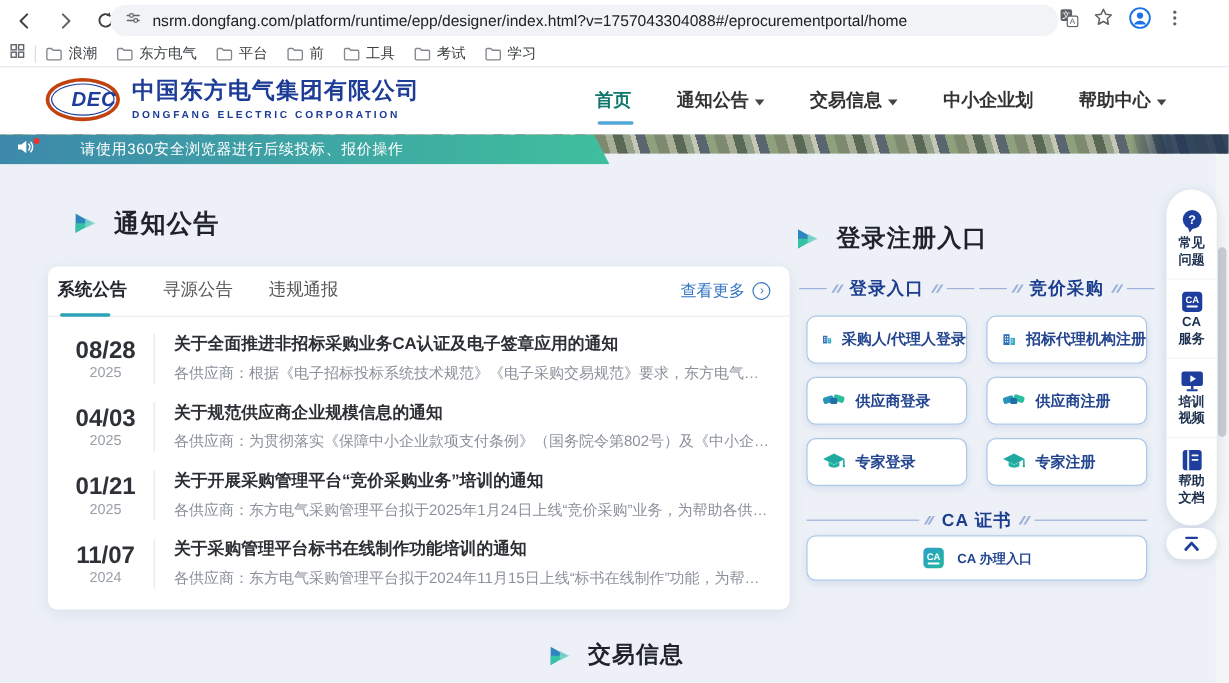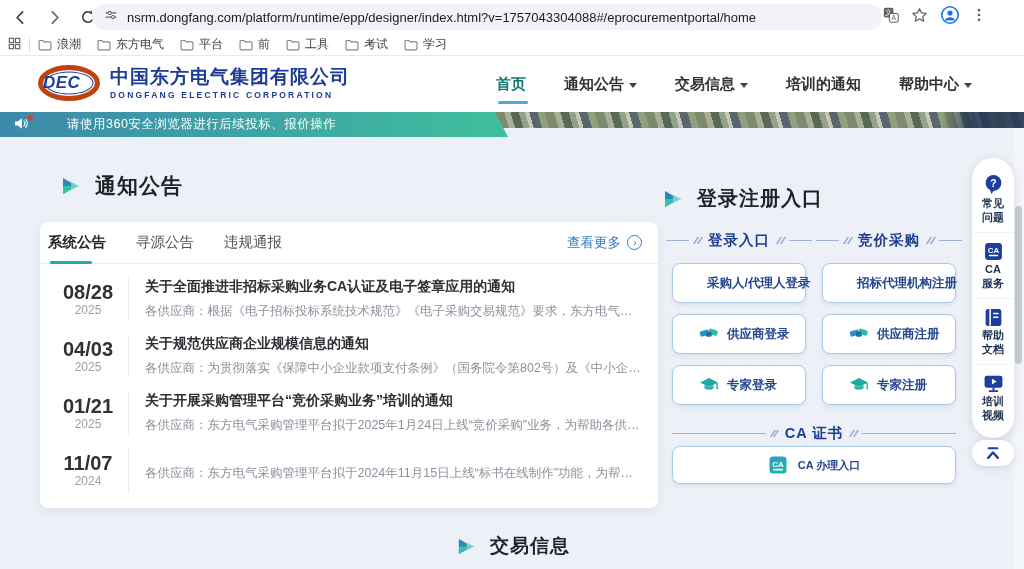--- a/index.html
+++ b/index.html
@@ -15,21 +15,21 @@
   .url-text { font-size:13px; color:#202124; margin-left:9px; white-space:nowrap; overflow:hidden; }
   .chrome-right { position:absolute; right:6px; top:3px; height:28px; display:flex; align-items:center; gap:12px; }
   .bookmarks { position:absolute; top:34px; left:0; width:1024px; height:21px; display:flex; align-items:center; padding-left:8px; }
   .bm-sep { width:1px; height:14px; background:#dadce0; margin:0 8px; }
   .bm-item { display:flex; align-items:center; gap:5px; margin-right:16px; cursor:pointer; }
   .bm-label { font-size:12px; color:#3c4043; }
 
   
   .site-header { position:absolute; top:56px; left:0; width:1024px; height:56px; background:#fff; z-index:30; }
   .logo-wrap { position:absolute; left:38px; top:9px; display:flex; align-items:center; gap:10px; }
-  .dec-oval { width:62px; height:36px; border:5px solid #c2410c; border-radius:50%; display:flex; align-items:center; justify-content:flex-start; box-shadow:inset 0 0 0 1.5px #fff, inset 0 0 0 2.5px #1d3e9b; }
+  .dec-oval { width:62px; height:36px; border:3px solid #c2410c; border-radius:50%; display:flex; align-items:center; justify-content:flex-end; box-shadow:inset 0 0 0 1.5px #fff, inset 0 0 0 2.5px #1d3e9b; }
   .dec-abbr { color:#1d3e9b; font-weight:bold; font-size:17px; font-style:italic; letter-spacing:.5px; }
   .company-cn { font-size:19px; font-weight:bold; color:#1c3c96; letter-spacing:1px; line-height:22px; }
   .company-en { font-size:8.5px; font-weight:bold; color:#1c3c96; letter-spacing:2.2px; margin-top:2px; }
   .main-nav { position:absolute; right:52px; top:0; height:56px; display:flex; align-items:center; gap:38px; }
   .nav-item { font-size:15px; color:#333; font-weight:bold; display:flex; align-items:center; gap:5px; cursor:pointer; position:relative; height:56px; line-height:56px; }
   .nav-item.active { color:#0f766e; }
   .nav-item.active::after { content:""; position:absolute; left:2px; bottom:8px; width:30px; height:3px; background:#53a7d8; border-radius:2px; }
   .caret { width:0; height:0; border-left:4.5px solid transparent; border-right:4.5px solid transparent; border-top:5px solid #444; margin-top:2px; }
 
   
@@ -67,21 +67,21 @@
   .notice-title { font-size:14px; font-weight:bold; color:#2c2f33; white-space:nowrap; overflow:hidden; text-overflow:ellipsis; }
   .notice-desc { font-size:12.5px; color:#8b919b; margin-top:7px; white-space:nowrap; overflow:hidden; text-overflow:ellipsis; }
 
   
   .deco-head { position:absolute; display:flex; align-items:center; gap:6px; }
   .deco-line { flex:1; height:1px; background:#9db1d9; }
   .deco-sl { display:flex; gap:2px; }
   .deco-sl i { display:block; width:1.5px; height:7px; background:#9db1d9; transform:skewX(-32deg); }
   .deco-text { font-size:14.5px; font-weight:bold; color:#1d3e8f; letter-spacing:1px; padding:0 2px; }
   .entry-grid { position:absolute; left:672px; top:263px; width:284px; display:grid; grid-template-columns:134px 134px; column-gap:16px; row-gap:11px; }
-  .entry-btn { height:40px; background:#fff; border:1px solid #adc9e8; border-radius:8px; box-shadow:0 2px 5px rgba(110,145,195,.18); display:flex; align-items:center; padding-left:26px; gap:8px; cursor:pointer; }
+  .entry-btn { height:40px; background:#fff; border:1px solid #adc9e8; border-radius:8px; box-shadow:0 2px 5px rgba(110,145,195,.18); display:flex; align-items:center; padding-left:12px; gap:8px; cursor:pointer; }
   .entry-label { font-size:12.5px; color:#24458f; font-weight:bold; white-space:nowrap; }
   .ca-btn { position:absolute; left:672px; top:446px; width:284px; height:38px; background:#fff; border:1px solid #adc9e8; border-radius:8px; box-shadow:0 2px 5px rgba(110,145,195,.18); display:flex; align-items:center; justify-content:center; gap:10px; cursor:pointer; }
 
   
   .float-bar { position:absolute; left:972px; top:158px; width:42px; background:#fff; border-radius:21px; box-shadow:0 2px 10px rgba(110,130,165,.25); padding:12px 0 8px 0; z-index:35; }
   .float-item { display:flex; flex-direction:column; align-items:center; padding:4px 0 8px 0; cursor:pointer; }
   .float-item + .float-item { border-top:1px solid #f1f3f7; padding-top:8px; }
   .float-label { font-size:11px; color:#1d3050; line-height:14px; font-weight:bold; }
   .collapse-pill { position:absolute; left:972px; top:440px; width:42px; height:26px; background:#fff; border-radius:13px; box-shadow:0 2px 8px rgba(110,130,165,.25); display:flex; align-items:center; justify-content:center; cursor:pointer; z-index:35; }
 
@@ -230,21 +230,21 @@
         </div>
       <div class="nav-item">
           <span>通知公告</span>
           <span class="caret"></span>
         </div>
       <div class="nav-item">
           <span>交易信息</span>
           <span class="caret"></span>
         </div>
       <div class="nav-item">
-          <span>培训的通知</span>
+          <span>中小企业划</span>
         </div>
       <div class="nav-item">
           <span>帮助中心</span>
           <span class="caret"></span>
         </div>
     </div>
   </div>
 
   <div class="photo-strip"></div>
   <div class="marquee">
@@ -318,20 +318,21 @@
         </div>
       </div>
 
       <div class="notice-item">
         <div class="date-block">
           <div class="date-md">11/07</div>
           <div class="date-y">2024</div>
         </div>
         <div class="v-div"></div>
         <div class="notice-body">
+          <div class="notice-title">关于采购管理平台标书在线制作功能培训的通知</div>
           <div class="notice-desc">各供应商：东方电气采购管理平台拟于2024年11月15日上线“标书在线制作”功能，为帮…</div>
         </div>
       </div>
 
     </div>
   </div>
 
   <div class="sec-title" style="left:662px; top:185px;">
     <svg width="22" height="20" viewBox="0 0 22 20">
         <polygon points="3,2 17,10 3,18" fill="#2e86c1"></polygon>
@@ -491,37 +492,37 @@
       <svg width="21" height="21" viewBox="0 0 20 20">
           <rect x="2" y="2" width="16" height="16" rx="3" fill="#1e3e9e"></rect>
           <text x="10" y="11" font-size="7.5" font-weight="bold" fill="#fff" text-anchor="middle">CA</text>
           <rect x="5.5" y="13" width="9" height="1.5" rx=".75" fill="#fff"></rect>
         </svg>
       <span class="float-label">CA</span>
       <span class="float-label">服务</span>
     </div>
     <div class="float-item">
       <svg width="21" height="21" viewBox="0 0 20 20">
+          <rect x="1.5" y="2.5" width="17" height="11.5" rx="2" fill="#1e3e9e"></rect>
+          <polygon points="8.5,5.5 13,8.2 8.5,11" fill="#fff"></polygon>
+          <rect x="9" y="14" width="2" height="2.5" fill="#1e3e9e"></rect>
+          <rect x="5.5" y="16.5" width="9" height="1.6" rx=".8" fill="#1e3e9e"></rect>
+        </svg>
+      <span class="float-label">培训</span>
+      <span class="float-label">视频</span>
+    </div>
+    <div class="float-item">
+      <svg width="21" height="21" viewBox="0 0 20 20">
           <rect x="2.5" y="2" width="15" height="16" rx="2.5" fill="#1e3e9e"></rect>
           <rect x="6" y="2" width="1.6" height="16" fill="#fff" opacity=".9"></rect>
           <rect x="9.5" y="5.5" width="5.5" height="1.4" rx=".7" fill="#fff"></rect>
           <rect x="9.5" y="9" width="5.5" height="1.4" rx=".7" fill="#fff"></rect>
         </svg>
       <span class="float-label">帮助</span>
       <span class="float-label">文档</span>
-    </div>
-    <div class="float-item">
-      <svg width="21" height="21" viewBox="0 0 20 20">
-          <rect x="1.5" y="2.5" width="17" height="11.5" rx="2" fill="#1e3e9e"></rect>
-          <polygon points="8.5,5.5 13,8.2 8.5,11" fill="#fff"></polygon>
-          <rect x="9" y="14" width="2" height="2.5" fill="#1e3e9e"></rect>
-          <rect x="5.5" y="16.5" width="9" height="1.6" rx=".8" fill="#1e3e9e"></rect>
-        </svg>
-      <span class="float-label">培训</span>
-      <span class="float-label">视频</span>
     </div>
   </div>
 
   <div class="collapse-pill">
     <svg width="18" height="16" viewBox="0 0 20 18">
         <rect x="4" y="2.5" width="12" height="2.2" rx="1.1" fill="#1e3e9e"></rect>
         <path d="M4.5 14.5 L10 8.5 L15.5 14.5" stroke="#1e3e9e" stroke-width="2.6" fill="none" stroke-linecap="round" stroke-linejoin="round"></path>
       </svg>
   </div>
 

